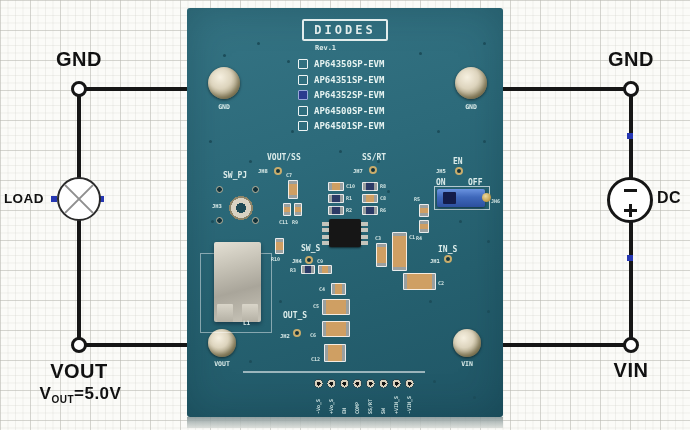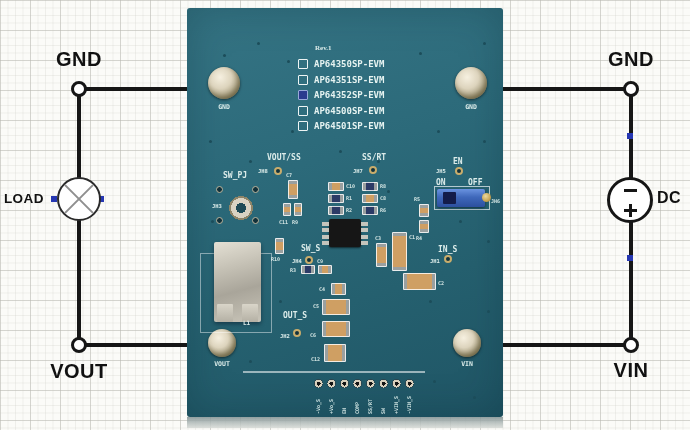--- a/index.html
+++ b/index.html
@@ -87,20 +87,23 @@
     <div class="xline" style="transform:rotate(45deg);"></div>
     <div class="xline" style="transform:rotate(-45deg);"></div>
   </div>
   <div class="bluemark" style="left:51px;top:196px;"></div>
   <div class="bluemark" style="left:98px;top:196px;"></div>
   <div class="biglabel" style="left:-16px;top:191px;font-size:13.5px;">LOAD</div>
   <div class="wire v" style="left:77px;top:219px;height:120px;"></div>
   <div class="node" style="left:71px;top:337px;"></div>
   <div class="wire h" style="left:85px;top:343px;width:102px;"></div>
   <div class="biglabel" style="left:39px;top:360px;">VOUT</div>
+  <div class="biglabel" style="left:8px;top:384px;width:145px;font-size:17px;">
+    <span>V</span><sub style="font-size:10px;">OUT</sub><span>=5.0V</span>
+  </div>
 
   <div class="biglabel" style="left:591px;top:48px;">GND</div>
   <div class="wire h" style="left:503px;top:87px;width:121px;"></div>
   <div class="node" style="left:623px;top:81px;"></div>
   <div class="wire v" style="left:629px;top:95px;height:84px;"></div>
   <div class="bluemark" style="left:627px;top:133px;"></div>
   <div class="dcsym"></div>
   <div class="dcbar" style="left:624px;top:189px;width:13px;height:3px;"></div>
   <div class="dcbar" style="left:624px;top:209px;width:13px;height:3px;"></div>
   <div class="dcbar" style="left:629px;top:204px;width:3px;height:13px;"></div>
@@ -108,21 +111,22 @@
   <div class="wire v" style="left:629px;top:222px;height:117px;"></div>
   <div class="bluemark" style="left:627px;top:255px;"></div>
   <div class="node" style="left:623px;top:337px;"></div>
   <div class="wire h" style="left:503px;top:343px;width:121px;"></div>
   <div class="biglabel" style="left:591px;top:359px;">VIN</div>
 
   <div class="pcb-edge"></div>
   <div class="pcb">
     <div class="vias"></div>
 
-    <div class="sk" style="left:128px;top:37px;font-size:7px;font-family:Liberation Serif, serif;">Rev.1</div>
+    <div class="logo">DIODES</div>
+    <div class="sk" style="left:128px;top:37px;font-size:7px;">Rev.1</div>
 
     <div class="mrow" style="top:49px;">
       <span class="cb unchecked"></span>
       <span class="mlabel">AP64350SP-EVM</span>
     </div>
     <div class="mrow" style="top:65px;">
       <span class="cb unchecked"></span>
       <span class="mlabel">AP64351SP-EVM</span>
     </div>
     <div class="mrow" style="top:80px;">

